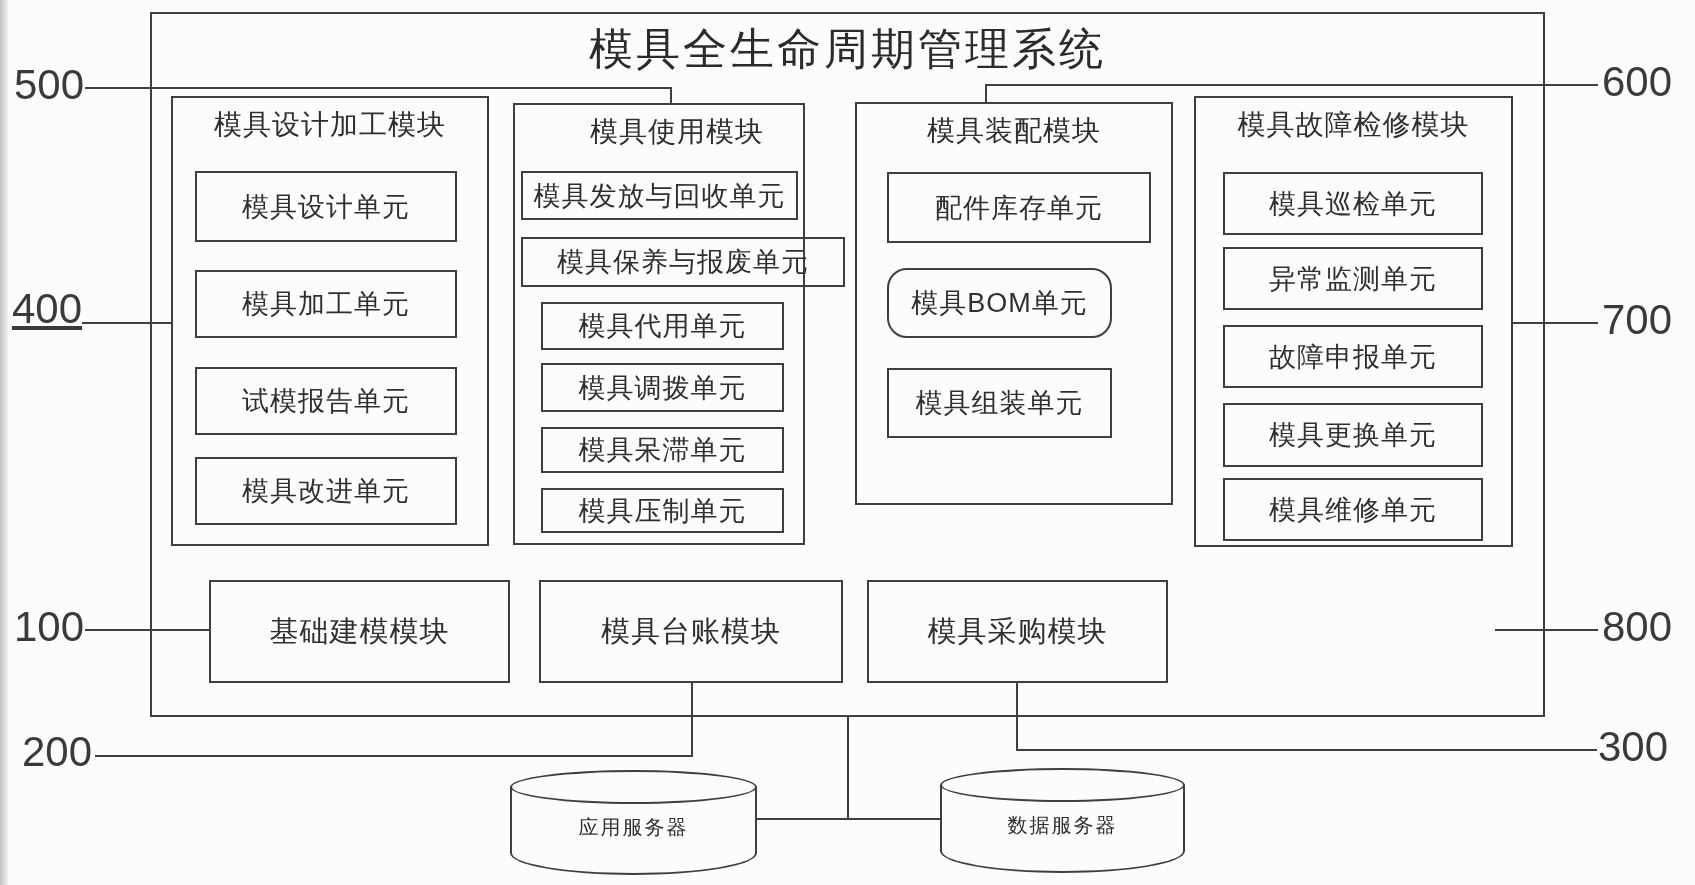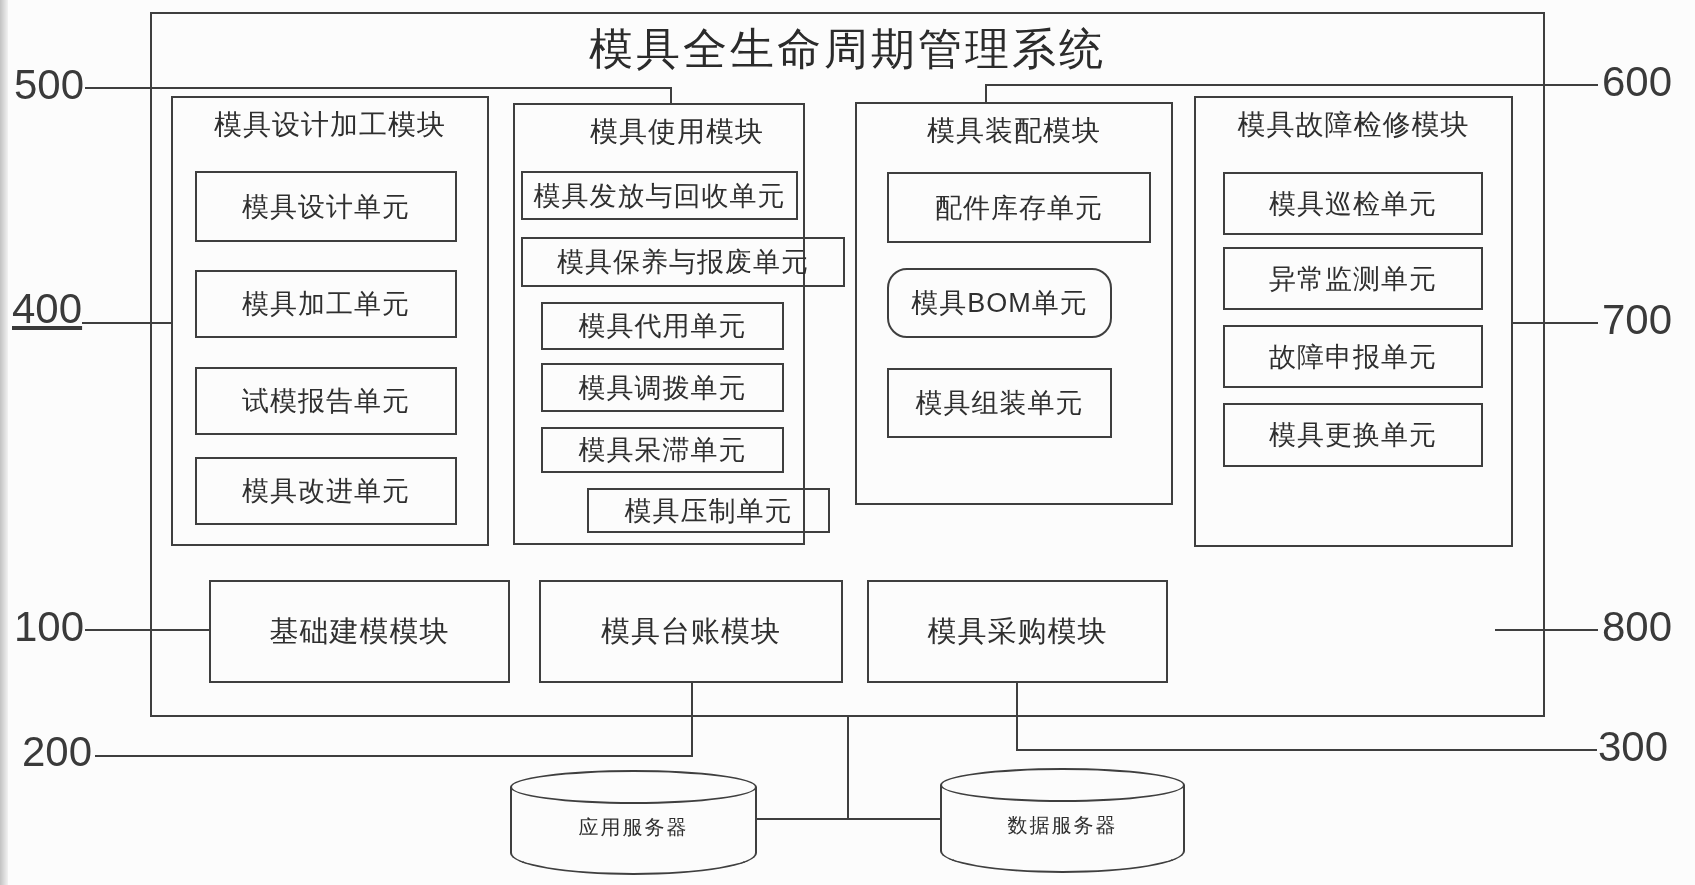--- a/index.html
+++ b/index.html
@@ -98,34 +98,35 @@
   <div class="box unit" style="left:195px;top:367px;width:262px;height:68px;">试模报告单元</div>
   <div class="box unit" style="left:195px;top:457px;width:262px;height:68px;">模具改进单元</div>
 
   <div class="colbox" style="left:513px;top:103px;width:292px;height:442px;"></div>
   <div class="colhead" style="left:513px;top:113px;width:328px;">模具使用模块</div>
   <div class="box unit" style="left:521px;top:171px;width:277px;height:49px;">模具发放与回收单元</div>
   <div class="box unit" style="left:521px;top:237px;width:324px;height:50px;">模具保养与报废单元</div>
   <div class="box unit" style="left:541px;top:302px;width:243px;height:48px;">模具代用单元</div>
   <div class="box unit" style="left:541px;top:363px;width:243px;height:49px;">模具调拨单元</div>
   <div class="box unit" style="left:541px;top:427px;width:243px;height:46px;">模具呆滞单元</div>
-  <div class="box unit" style="left:541px;top:488px;width:243px;height:45px;margin-left:46px;">模具压制单元</div>
+  <div class="box unit" style="left:541px;top:488px;width:243px;height:45px;">模具压制单元</div>
 
   <div class="colbox" style="left:855px;top:102px;width:318px;height:403px;"></div>
   <div class="colhead" style="left:855px;top:112px;width:318px;">模具装配模块</div>
   <div class="box unit" style="left:887px;top:172px;width:264px;height:71px;">配件库存单元</div>
   <div class="box unit" style="left:887px;top:268px;width:225px;height:70px;border-radius:20px;">模具BOM单元</div>
   <div class="box unit" style="left:887px;top:368px;width:225px;height:70px;">模具组装单元</div>
 
   <div class="colbox" style="left:1194px;top:96px;width:319px;height:451px;"></div>
   <div class="colhead" style="left:1194px;top:106px;width:319px;">模具故障检修模块</div>
   <div class="box unit" style="left:1223px;top:172px;width:260px;height:63px;">模具巡检单元</div>
   <div class="box unit" style="left:1223px;top:247px;width:260px;height:63px;">异常监测单元</div>
   <div class="box unit" style="left:1223px;top:325px;width:260px;height:63px;">故障申报单元</div>
   <div class="box unit" style="left:1223px;top:403px;width:260px;height:64px;">模具更换单元</div>
+  <div class="box unit" style="left:1223px;top:478px;width:260px;height:63px;">模具维修单元</div>
 
   <div class="box bmod" style="left:209px;top:580px;width:301px;height:103px;">基础建模模块</div>
   <div class="box bmod" style="left:539px;top:580px;width:304px;height:103px;">模具台账模块</div>
   <div class="box bmod" style="left:867px;top:580px;width:301px;height:103px;">模具采购模块</div>
 
   <div class="cyl" style="left:510px;top:770px;width:247px;height:105px;">
     <div class="cyl-body"></div>
     <div class="cyl-top"></div>
     <div class="cyl-label">应用服务器</div>
   </div>

